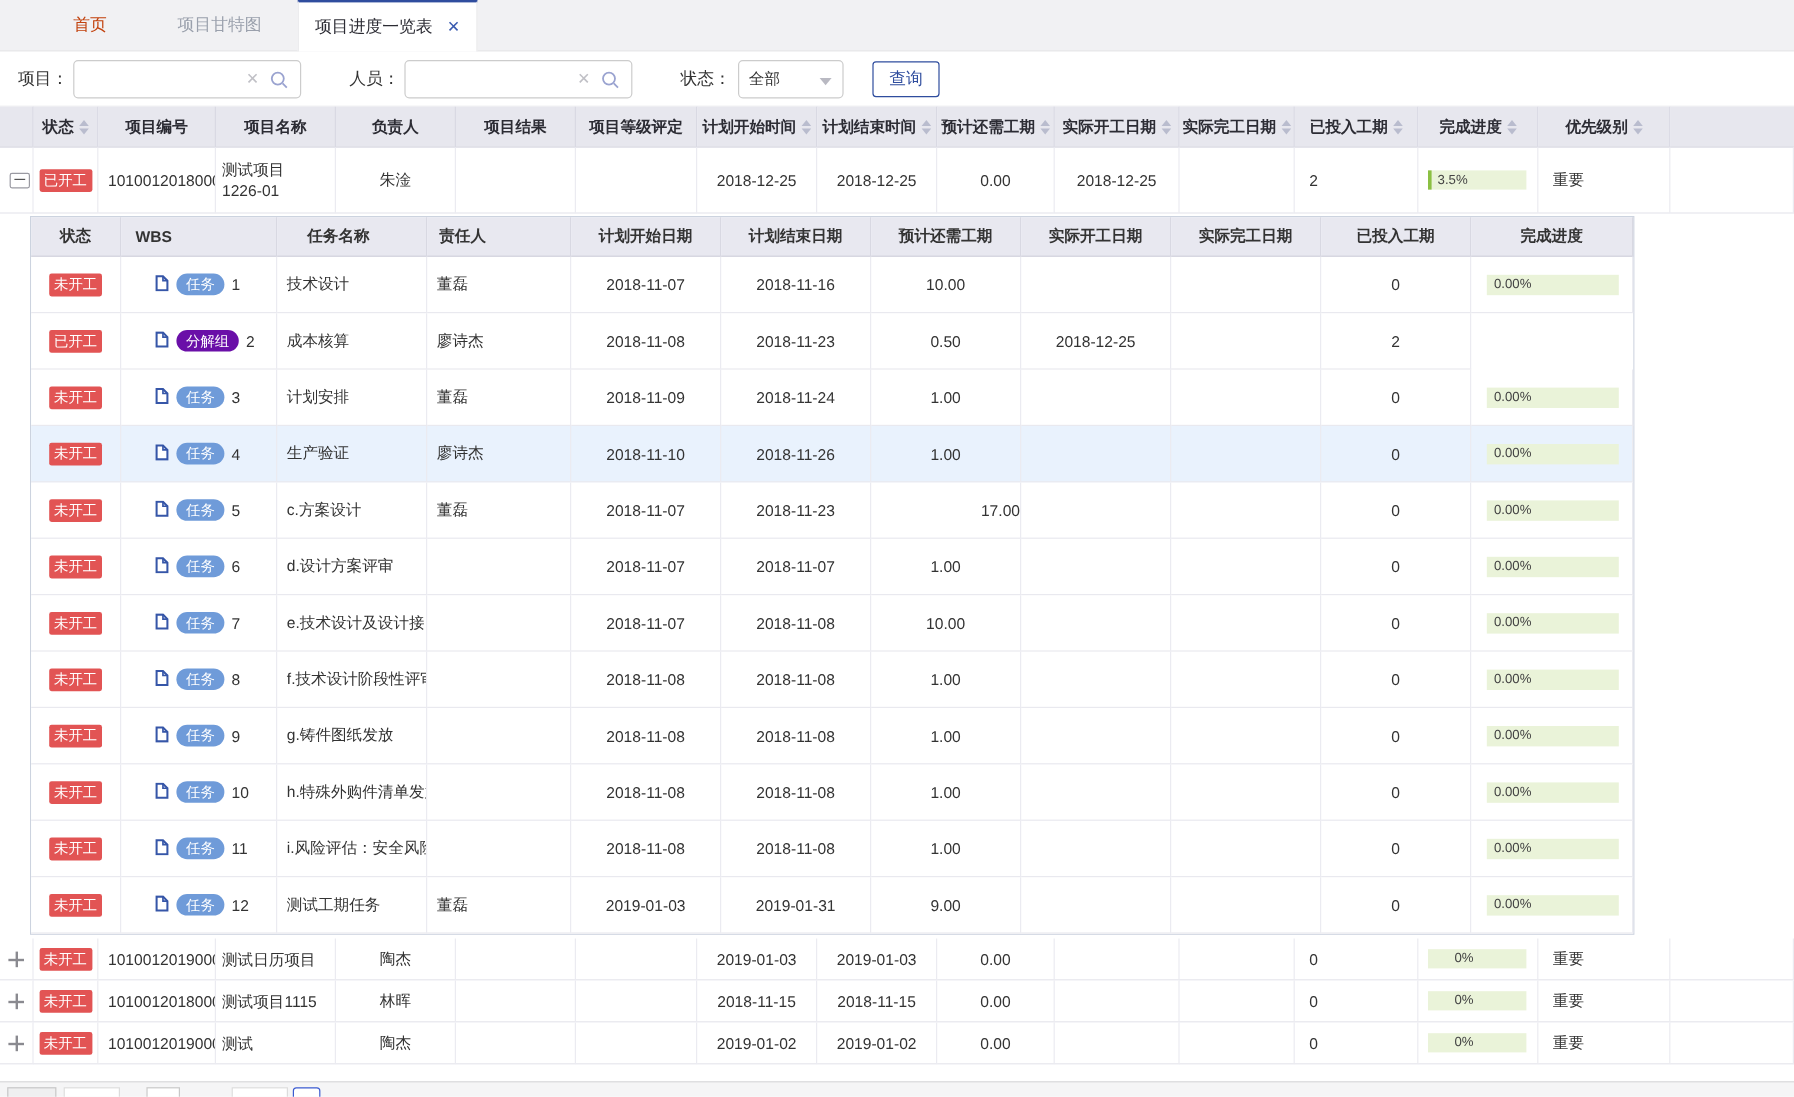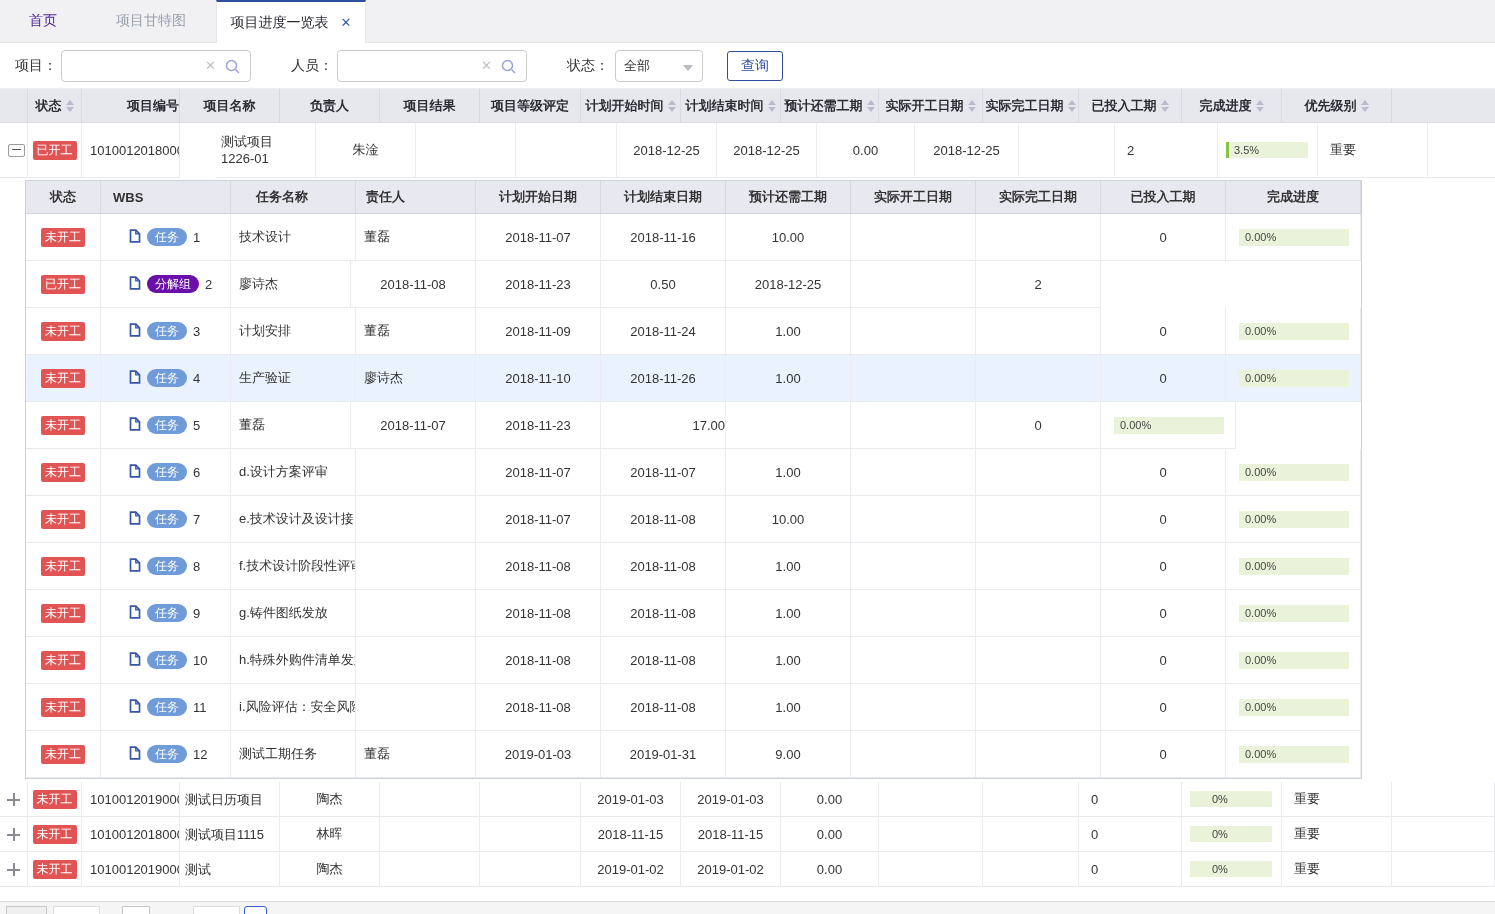--- a/index.html
+++ b/index.html
@@ -1,21 +1,21 @@
 <!DOCTYPE html>
 <html style="--accent: #2f4d9e; --badge-red: #e25454; --pill-task: #6f9bd9; --pill-group: #6a0fa8; --progress-bg: #eaf3d9; --progress-fill: #8bc043; --row-selected: #e9f2fd; --header-bg: #e7e7ee;"><head>
 <meta charset="utf-8">
 <style>
   html,body{margin:0;padding:0;}
   .screen{width:1495px;height:914px;position:relative;overflow:hidden;background:#fff;
           font-family:"Liberation Sans","DejaVu Sans",sans-serif;color:#333;}
   
   .tabbar{height:42px;background:#f1f1f3;display:flex;align-items:stretch;border-bottom:1px solid #e3e3e6;}
   .tab{display:flex;align-items:center;justify-content:center;font-size:14px;cursor:default;}
-  .tab.t1{width:86px;color:#4c1d95;}
+  .tab.t1{width:86px;color:#c2410c;padding-left:32px;}
   .tab.t2{width:130px;color:#9aa0ac;}
   .tab.t3{width:148px;background:#fff;border-top:2px solid var(--accent);
           border-left:1px solid #e8e8ea;border-right:1px solid #e8e8ea;color:#2b2b33;margin-bottom:-1px;}
   .tab-close{color:#3a5bb0;font-size:13px;margin-left:12px;font-weight:bold;}
   
   .filterbar{height:45px;display:flex;align-items:center;padding-left:15px;border-bottom:1px solid #ededf1;background:#fff;}
   .f-label{font-size:14px;color:#333;}
   .f-input{position:relative;width:190px;height:32px;border:1px solid #ccc;border-radius:4px;background:#fff;
            margin:0 40px 0 4px;box-sizing:border-box;}
   .f-input input{border:none;outline:none;background:transparent;height:100%;width:130px;padding:0 0 0 8px;font-size:13px;}
@@ -122,21 +122,21 @@
 
   <div class="mheader" id="main-header">
       <div class="mcell mhead" style="width: 28px;"></div>
       <div class="mcell mhead" style="width: 54px;">
         <span>状态</span>
         <span class="sort">
           <i class="up"></i>
           <i class="down"></i>
         </span>
       </div>
-      <div class="mcell mhead" style="width: 98px; justify-content: flex-end;">
+      <div class="mcell mhead" style="width: 98px;">
         <span>项目编号</span>
       </div>
       <div class="mcell mhead" style="width: 100px;">
         <span>项目名称</span>
       </div>
       <div class="mcell mhead" style="width: 100px;">
         <span>负责人</span>
       </div>
       <div class="mcell mhead" style="width: 100px;">
         <span>项目结果</span>
@@ -206,21 +206,21 @@
       <div class="mrow" style="height: 55px;">
         <div class="mcell" style="width: 28px;">
           <span class="exp-minus"></span>
         </div>
         <div class="mcell" style="width: 54px; justify-content: center;">
           <span class="badge-red">已开工</span>
         </div>
         <div class="mcell" style="width: 98px; padding-left: 8px;">
           <span>1010012018000</span>
         </div>
-        <div class="mcell" style="width: 100px; padding-left: 5px; margin-left: 36px;">
+        <div class="mcell" style="width: 100px; padding-left: 5px;">
           <span class="name-pre">测试项目
 1226-01</span>
         </div>
         <div class="mcell" style="width: 100px; justify-content: center;">
           <span>朱淦</span>
         </div>
         <div class="mcell" style="width: 100px; justify-content: center;">
           <span></span>
         </div>
         <div class="mcell" style="width: 101px; justify-content: center;">
@@ -339,20 +339,23 @@
             <span class="badge-red">已开工</span>
           </div>
           <div class="mcell" style="width: 130px; background: transparent; padding-left: 28px; column-gap: 6px;">
             <span><svg width="12" height="14" viewBox="0 0 12 14">
                 <path d="M1.5 1.2h5.3l3.7 3.7v7.9H1.5z" fill="#fff" stroke="#3656a8" stroke-width="1.7"></path>
                 <path d="M6.8 1.2v3.7h3.7" fill="none" stroke="#3656a8" stroke-width="1.4"></path>
               </svg></span>
             <span class="pill pill-group">分解组</span>
             <span class="wbs-seq">2</span>
           </div>
+          <div class="mcell" style="width: 125px; background: transparent; padding-left: 8px;">
+            <span>成本核算</span>
+          </div>
           <div class="mcell" style="width: 120px; background: transparent; padding-left: 8px;">
             <span>廖诗杰</span>
           </div>
           <div class="mcell" style="width: 125px; background: transparent; justify-content: center;">
             <span>2018-11-08</span>
           </div>
           <div class="mcell" style="width: 125px; background: transparent; justify-content: center;">
             <span>2018-11-23</span>
           </div>
           <div class="mcell" style="width: 125px; background: transparent; justify-content: center;">
@@ -458,20 +461,23 @@
           <div class="mcell" style="width: 75px; background: transparent; justify-content: center;">
             <span class="badge-red">未开工</span>
           </div>
           <div class="mcell" style="width: 130px; background: transparent; padding-left: 28px; column-gap: 6px;">
             <span><svg width="12" height="14" viewBox="0 0 12 14">
                 <path d="M1.5 1.2h5.3l3.7 3.7v7.9H1.5z" fill="#fff" stroke="#3656a8" stroke-width="1.7"></path>
                 <path d="M6.8 1.2v3.7h3.7" fill="none" stroke="#3656a8" stroke-width="1.4"></path>
               </svg></span>
             <span class="pill pill-task">任务</span>
             <span class="wbs-seq">5</span>
+          </div>
+          <div class="mcell" style="width: 125px; background: transparent; padding-left: 8px;">
+            <span>c.方案设计</span>
           </div>
           <div class="mcell" style="width: 120px; background: transparent; padding-left: 8px;">
             <span>董磊</span>
           </div>
           <div class="mcell" style="width: 125px; background: transparent; justify-content: center;">
             <span>2018-11-07</span>
           </div>
           <div class="mcell" style="width: 125px; background: transparent; justify-content: center;">
             <span>2018-11-23</span>
           </div>

